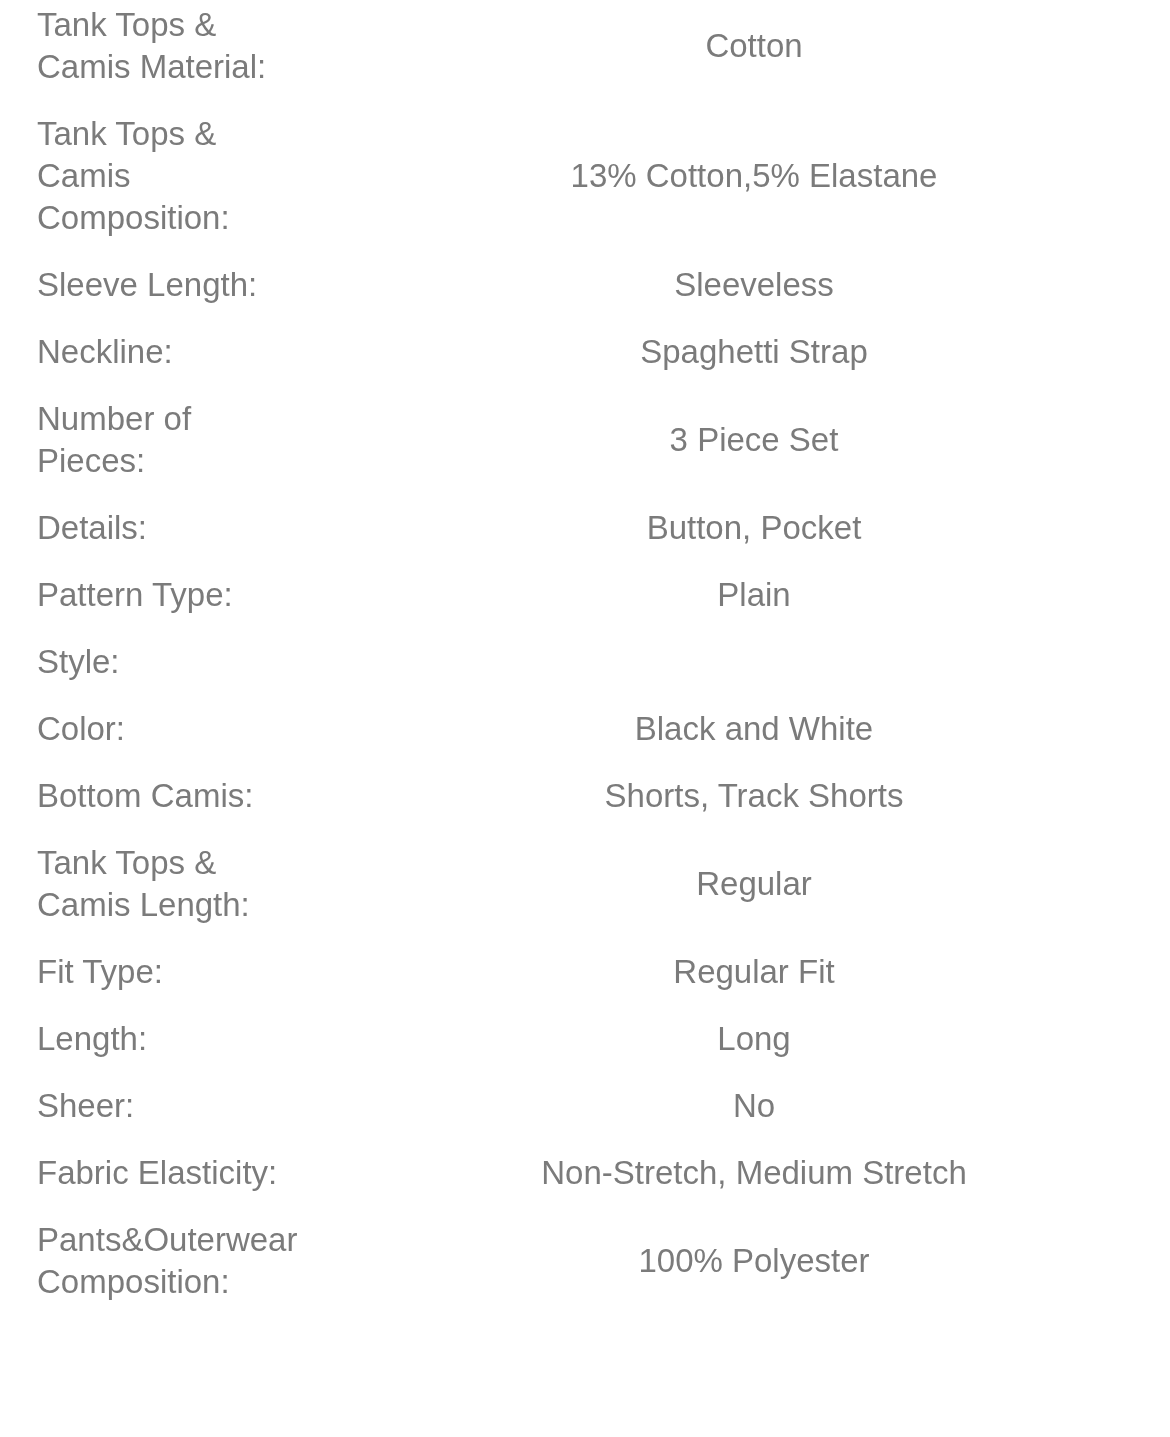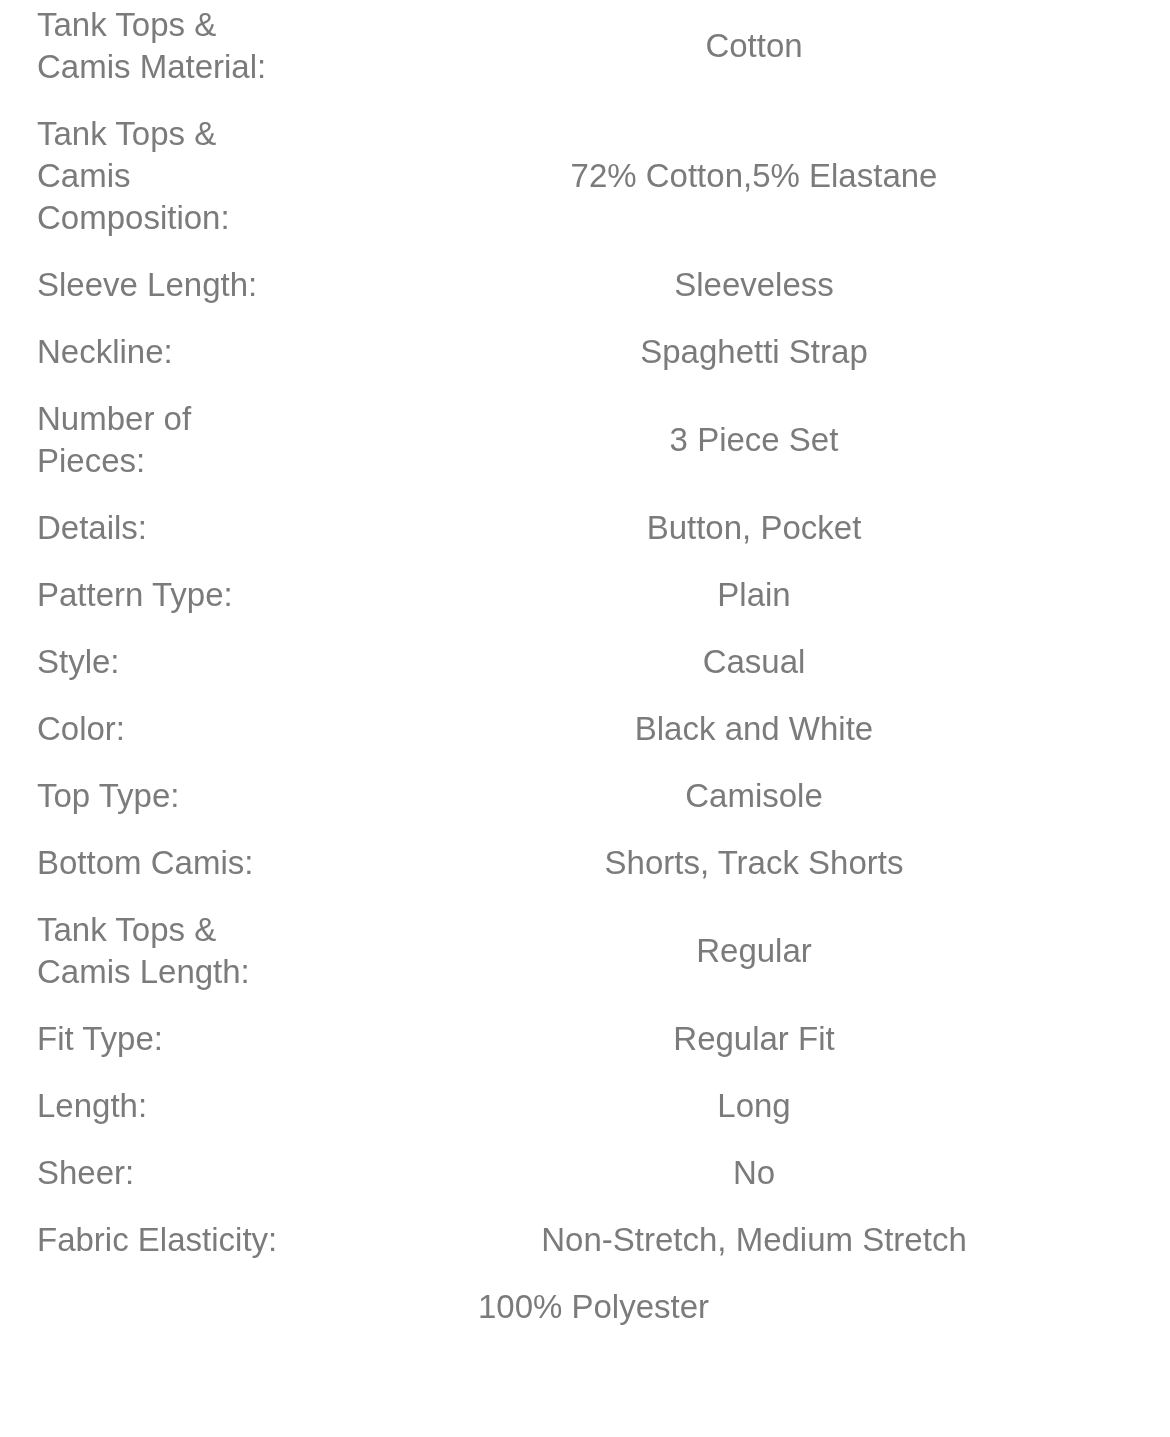--- a/index.html
+++ b/index.html
@@ -42,21 +42,21 @@
 
 <div class="page">
 
   <div class="spec-row">
     <div class="spec-label">Tank Tops &amp; Camis Material:</div>
     <div class="spec-value">Cotton</div>
   </div>
 
   <div class="spec-row">
     <div class="spec-label">Tank Tops &amp; Camis Composition:</div>
-    <div class="spec-value">72% Cotton,5% Elastane</div>
+    <div class="spec-value">13% Cotton,5% Elastane</div>
   </div>
 
   <div class="spec-row">
     <div class="spec-label">Sleeve Length:</div>
     <div class="spec-value">Sleeveless</div>
   </div>
 
   <div class="spec-row">
     <div class="spec-label">Neckline:</div>
     <div class="spec-value">Spaghetti Strap</div>
@@ -72,32 +72,27 @@
     <div class="spec-value">Button, Pocket</div>
   </div>
 
   <div class="spec-row">
     <div class="spec-label">Pattern Type:</div>
     <div class="spec-value">Plain</div>
   </div>
 
   <div class="spec-row">
     <div class="spec-label">Style:</div>
-    <div class="spec-value">Casual</div>
   </div>
 
   <div class="spec-row">
     <div class="spec-label">Color:</div>
     <div class="spec-value">Black and White</div>
   </div>
 
-  <div class="spec-row">
-    <div class="spec-label">Top Type:</div>
-    <div class="spec-value">Camisole</div>
-  </div>
 
   <div class="spec-row">
     <div class="spec-label">Bottom Camis:</div>
     <div class="spec-value">Shorts, Track Shorts</div>
   </div>
 
   <div class="spec-row">
     <div class="spec-label">Tank Tops &amp; Camis Length:</div>
     <div class="spec-value">Regular</div>
   </div>
@@ -117,16 +112,17 @@
     <div class="spec-label">Sheer:</div>
     <div class="spec-value">No</div>
   </div>
 
   <div class="spec-row">
     <div class="spec-label">Fabric Elasticity:</div>
     <div class="spec-value">Non-Stretch, Medium Stretch</div>
   </div>
 
   <div class="spec-row">
+    <div class="spec-label">Pants&amp;Outerwear Composition:</div>
     <div class="spec-value">100% Polyester</div>
   </div>
 
 </div>
 
 </body></html>

